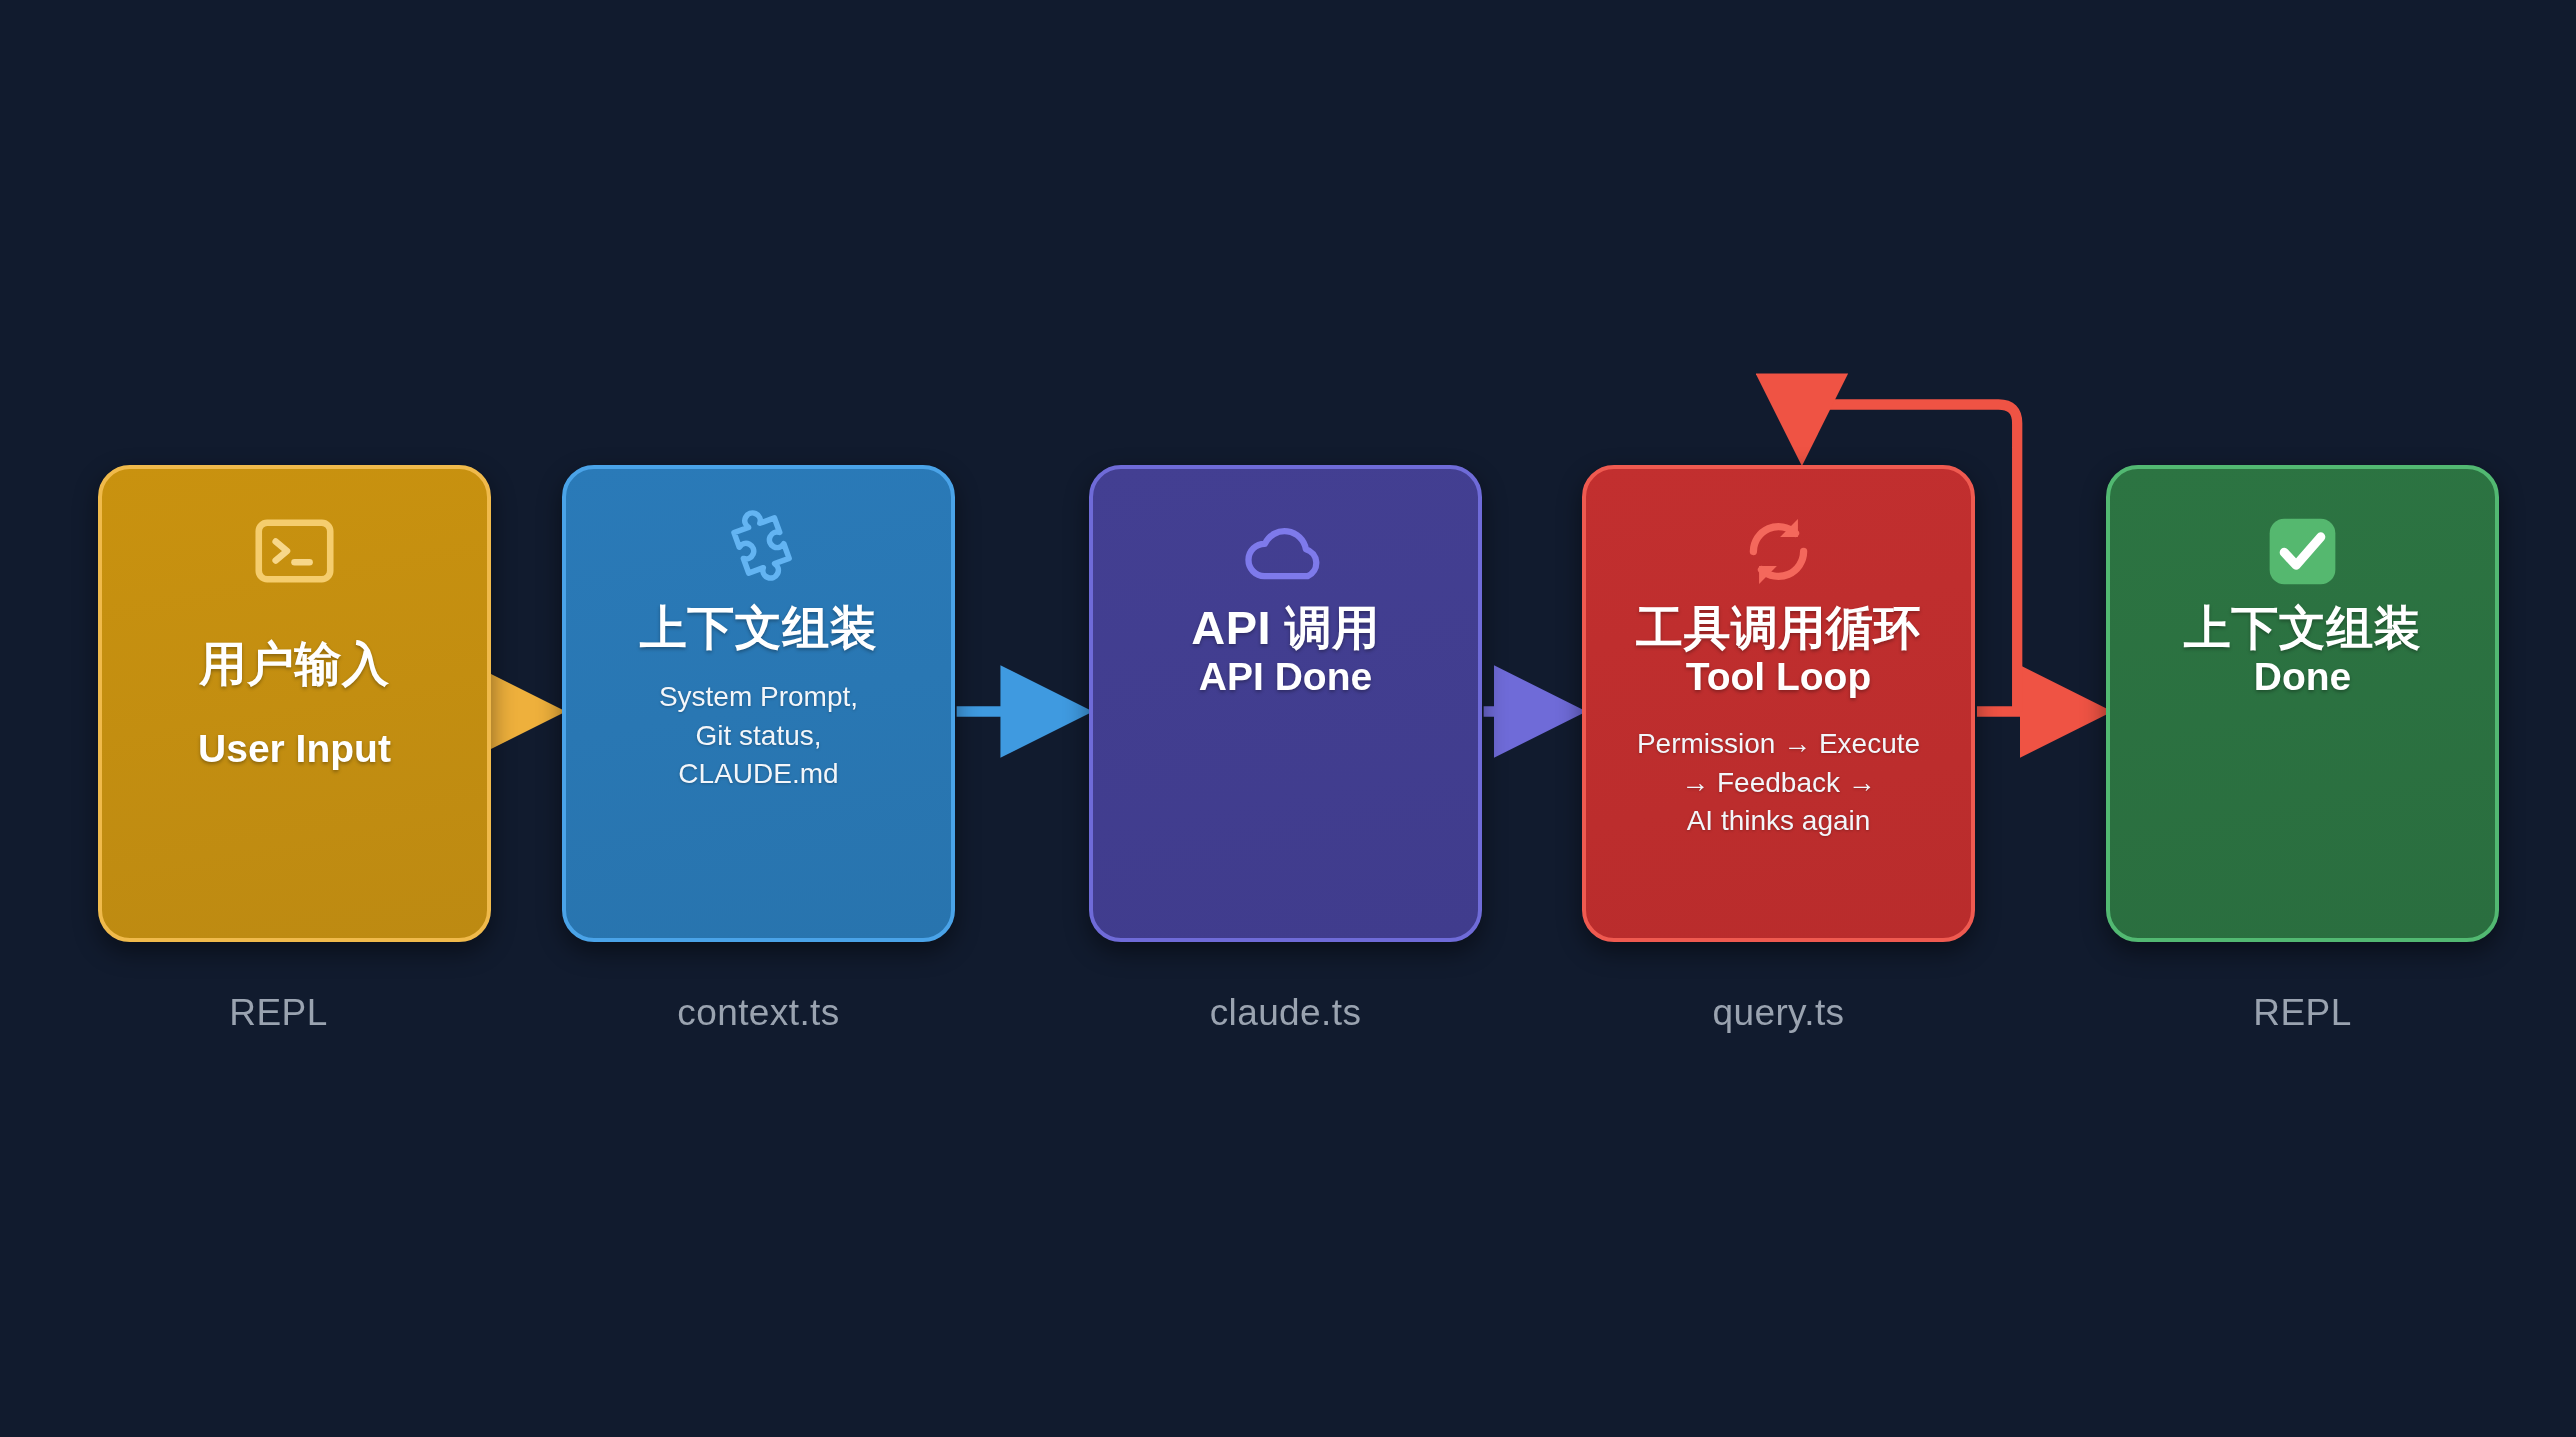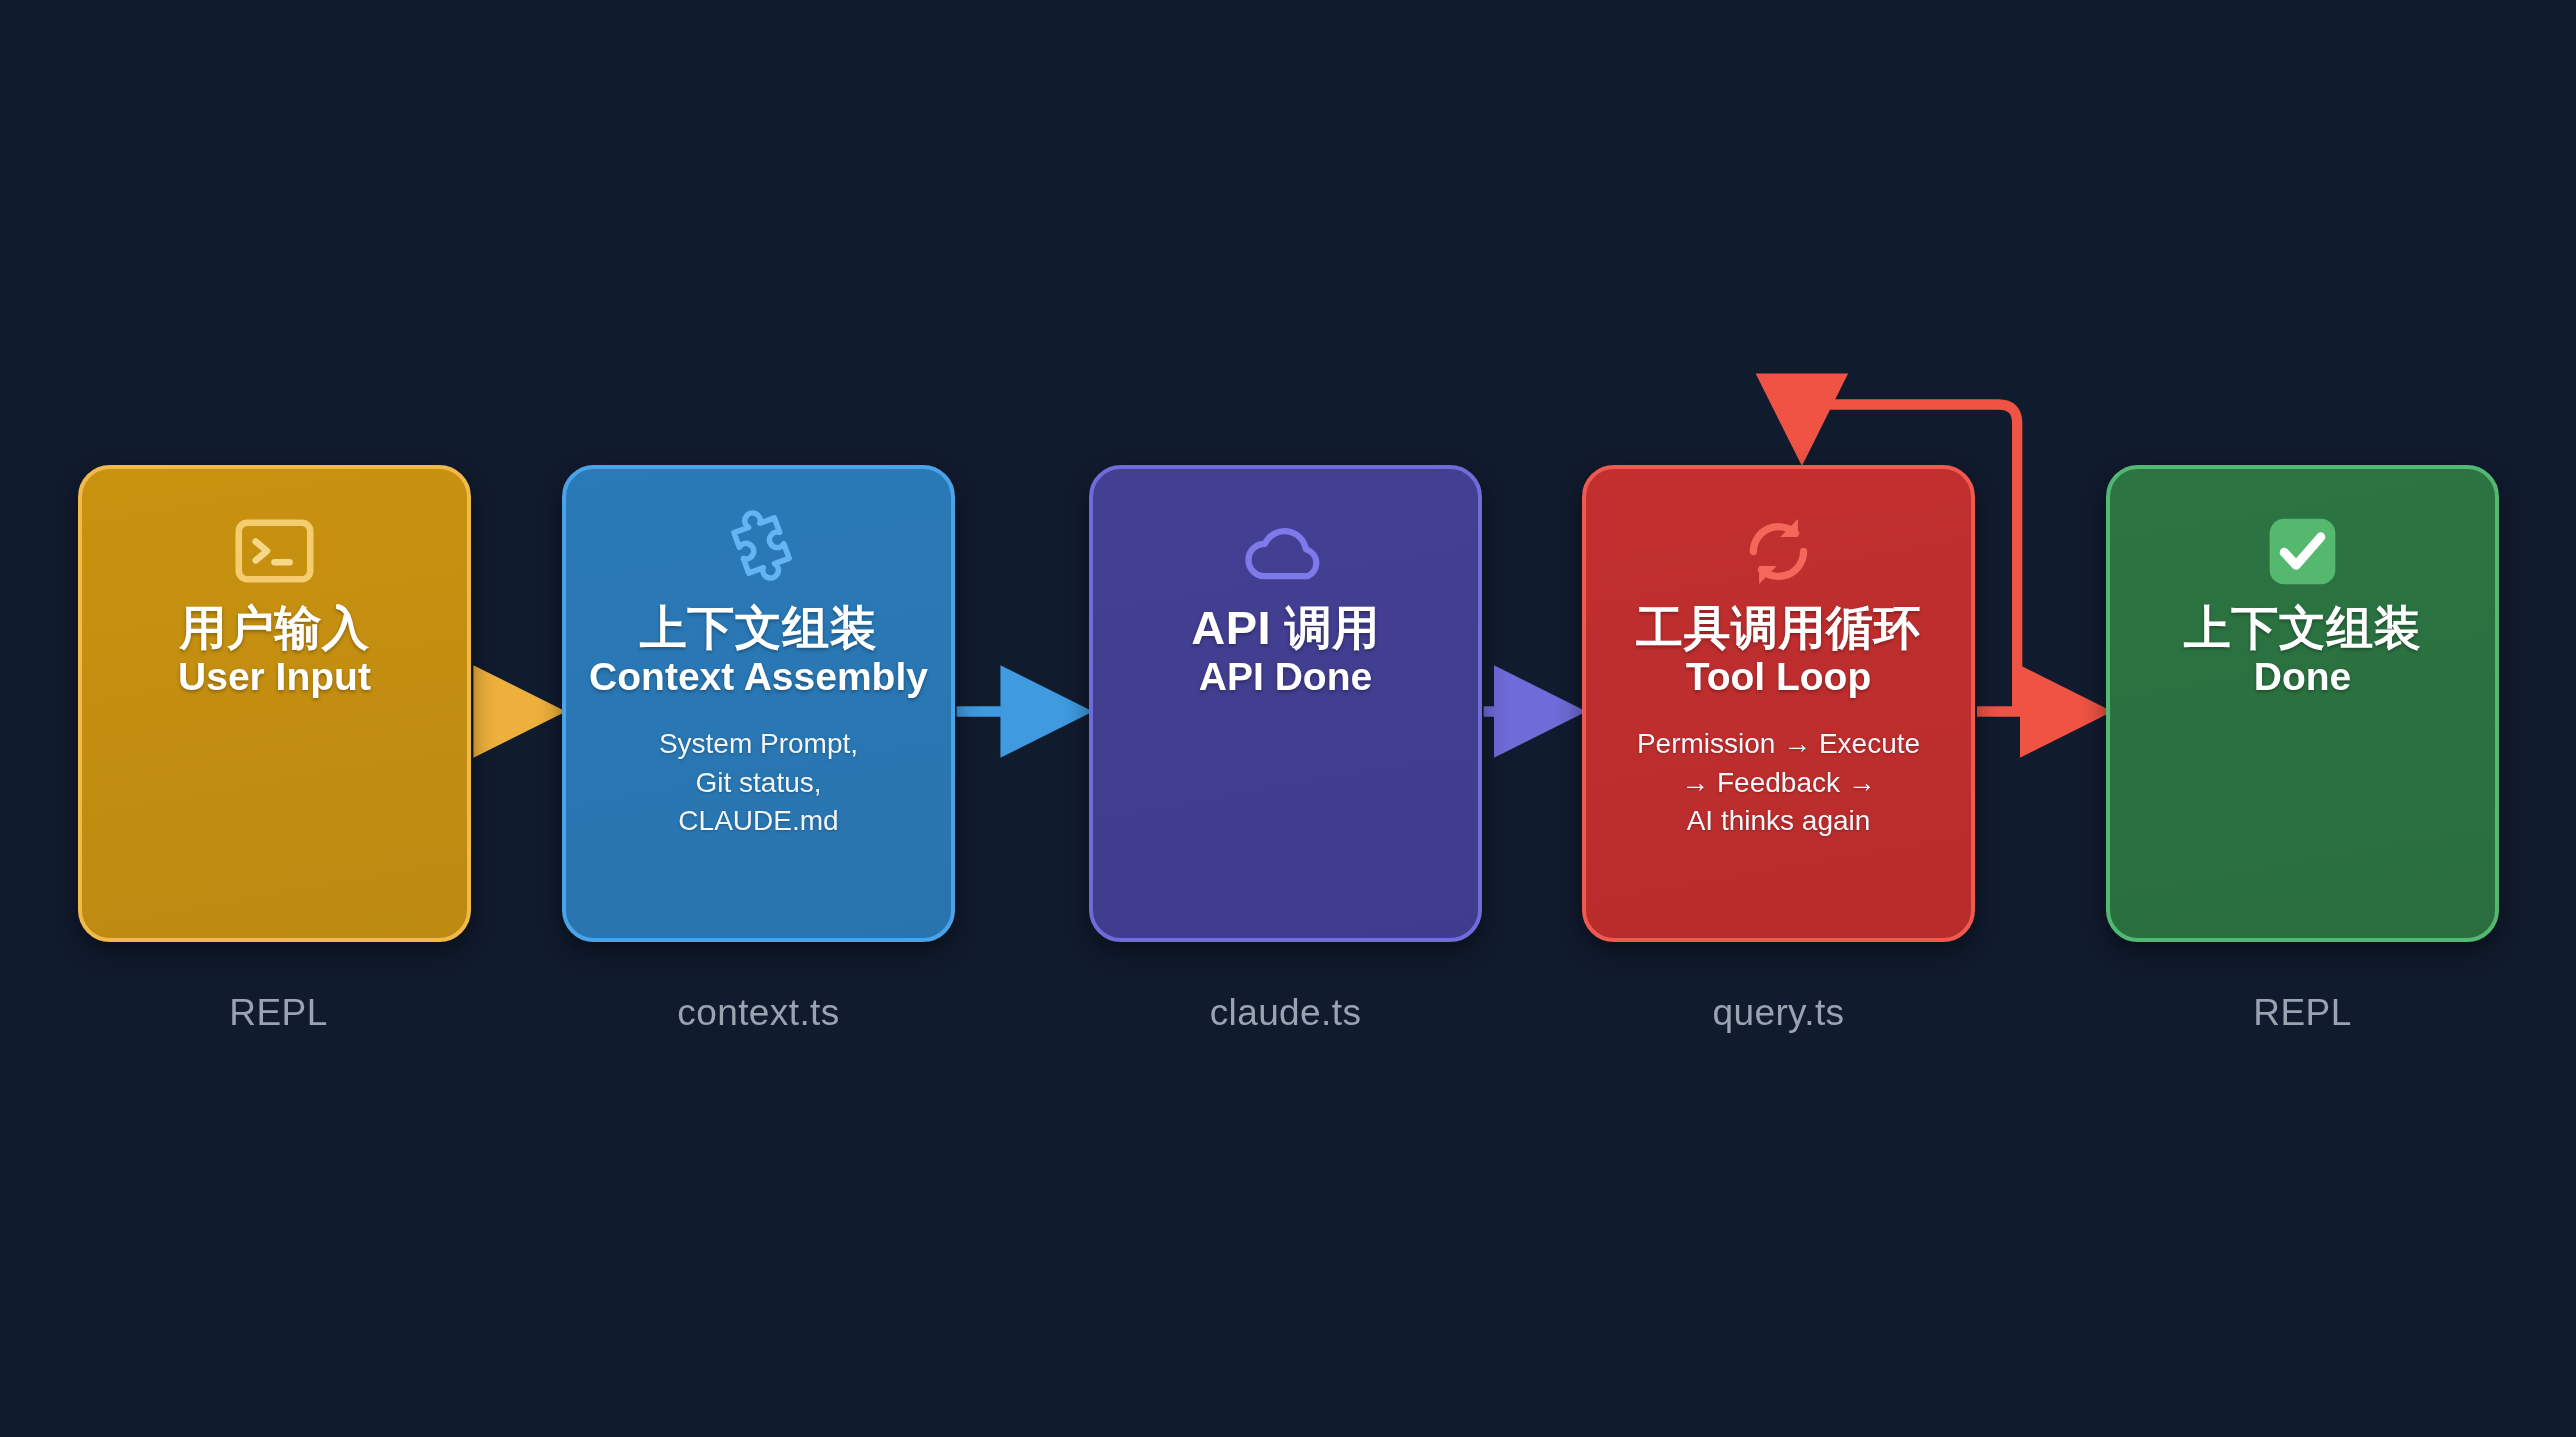--- a/index.html
+++ b/index.html
@@ -81,21 +81,21 @@
     position:absolute;
     top:992px;
     width:393px;
     text-align:center;
     font-size:37px;
     color:#9aa3b0;
     letter-spacing:0.4px;
   }
 
   
-  #card-0{ left:78px;  background:linear-gradient(170deg,#c9920f 0%,#bd8a12 100%); border-color:#f0ba4b; }
+  #card-0{ left:98px;  background:linear-gradient(170deg,#c9920f 0%,#bd8a12 100%); border-color:#f0ba4b;gap:36px; }
   #card-1{ left:562px; background:linear-gradient(170deg,#2a7ab8 0%,#2874ae 100%); border-color:#4aa3e8; }
   #card-2{ left:1089px;background:linear-gradient(170deg,#433f92 0%,#403c8d 100%); border-color:#6f6bd8; }
   #card-3{ left:1582px;background:linear-gradient(170deg,#c22f2f 0%,#b92c2c 100%); border-color:#ef5a50; }
   #card-4{ left:2106px;background:linear-gradient(170deg,#2c7442 0%,#2a6e3f 100%); border-color:#52b972; }
 
   #label-0{ left:82px; }
   #label-1{ left:562px; }
   #label-2{ left:1089px; }
   #label-3{ left:1582px; }
   #label-4{ left:2106px; }
@@ -167,21 +167,20 @@
   <div class="card" id="card-1">
     <div class="icon-wrap">
       <svg width="86" height="86" viewBox="0 0 100 100">
         <g transform="rotate(-20 50 50)">
           <path d="M30 20 h18 a0 0 0 0 1 0 0 a9 9 0 1 1 14 0 h18 v18 a9 9 0 1 0 0 14 v18 h-18
                    a9 9 0 1 1 -14 0 h-18 v-18 a9 9 0 1 0 0 -14 z" fill="none" stroke="#63b4f2" stroke-width="6.5" stroke-linejoin="round"></path>
         </g>
       </svg>
     </div>
     <div class="title-cn">上下文组装</div>
-    <div class="title-en">Context Assembly</div>
     <div class="desc">System Prompt,
 Git status,
 CLAUDE.md</div>
   </div>
   <div class="filelabel" id="label-1">context.ts</div>
 
   <div class="card" id="card-2">
     <div class="icon-wrap">
       <svg width="90" height="66" viewBox="0 0 100 72">
         <path d="M26 64 a18 18 0 0 1 0.6 -36 a24 24 0 0 1 45.5 6 a16 16 0 0 1 2 30 z" fill="none" stroke="#7e7aeb" stroke-width="7" stroke-linejoin="round"></path>

